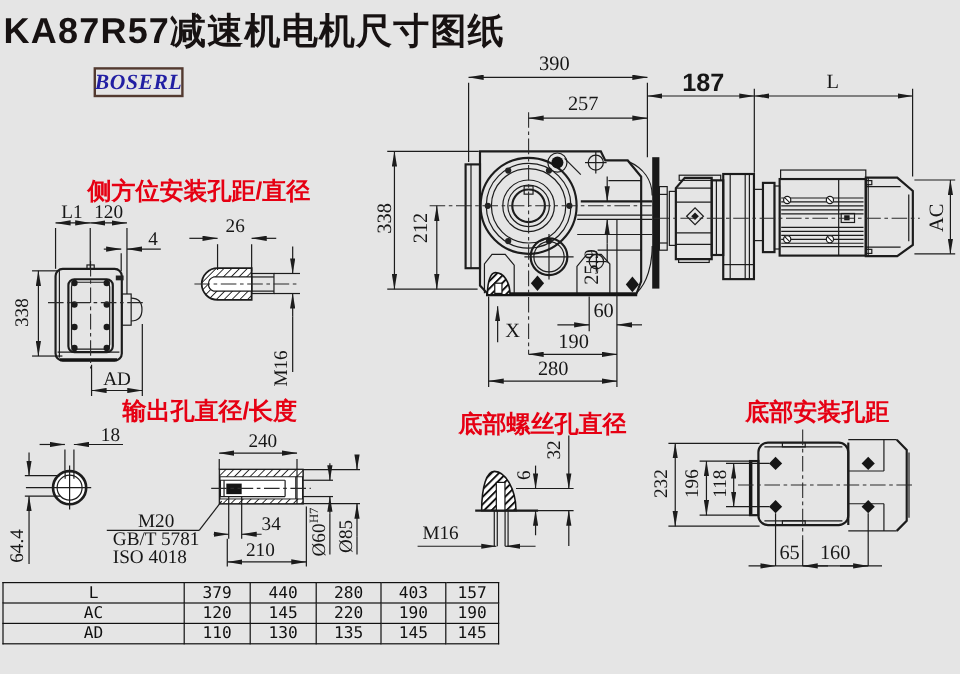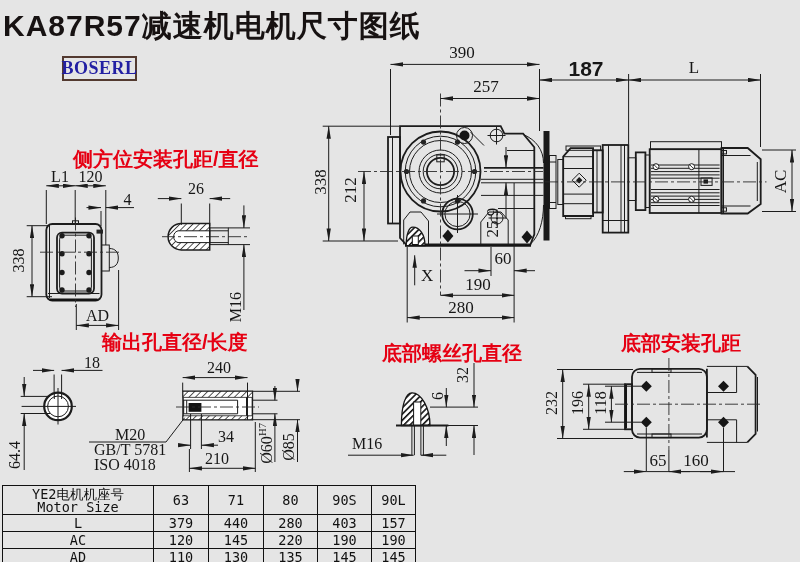--- a/index.html
+++ b/index.html
@@ -1,21 +1,21 @@
 <!DOCTYPE html>
 <html><head>
 <meta charset="utf-8">
 <style>
   html,body{margin:0;padding:0;background:#ffffff;}
   #stage{position:relative;width:800px;height:562px;background:#e5e5e5;overflow:hidden;
          font-family:"Liberation Sans",sans-serif;}
   #title{position:absolute;left:3px;top:6px;font-size:30px;font-weight:bold;color:#171212;
          letter-spacing:1px;white-space:nowrap;}
-  #logo{position:absolute;left:62px;top:56px;width:71px;height:21px;border:2px solid #533a30;
-        display:flex;align-items:center;justify-content:center;}
+  #logo{position:absolute;left:78px;top:56px;width:71px;height:21px;border:2px solid #533a30;
+        display:flex;align-items:center;justify-content:center;font-style:italic;}
   #logo span{font-family:"Liberation Serif",serif;font-weight:bold;font-size:18px;color:#221fa3;
         letter-spacing:.5px;}
   svg{position:absolute;left:0;top:0;}
   svg text{fill:#171717;}
   .ds{font-family:"Liberation Serif",serif;font-size:17px;}
   .ds16{font-family:"Liberation Serif",serif;font-size:16px;}
   .db{font-family:"Liberation Sans",sans-serif;font-size:21px;font-weight:bold;}
   .red{font-family:"Liberation Sans",sans-serif;font-size:20px;font-weight:bold;fill:#e60013;}
   .ln{stroke:#1c1c1c;stroke-width:1;fill:none;}
   .ln2{stroke:#1c1c1c;stroke-width:1.8;fill:none;}
@@ -482,31 +482,20 @@
   <table id="dtable">
     <colgroup>
       <col style="width:151px">
         <col style="width:55px">
         <col style="width:55px">
       <col style="width:54px">
         <col style="width:54px">
         <col style="width:44px">
     </colgroup>
     <tbody>
-        <tr style="height:29px">
-      <td>
-        <div class="hcn">YE2电机机座号</div>
-        <div class="hen">Motor Size</div>
-      </td>
-      <td>63</td>
-      <td>71</td>
-      <td>80</td>
-      <td>90S</td>
-      <td>90L</td>
-    </tr>
     <tr style="height:14.3px">
       <td>L</td>
       <td>379</td>
       <td>440</td>
       <td>280</td>
       <td>403</td>
       <td>157</td>
     </tr>
     <tr style="height:14.3px">
       <td>AC</td>

